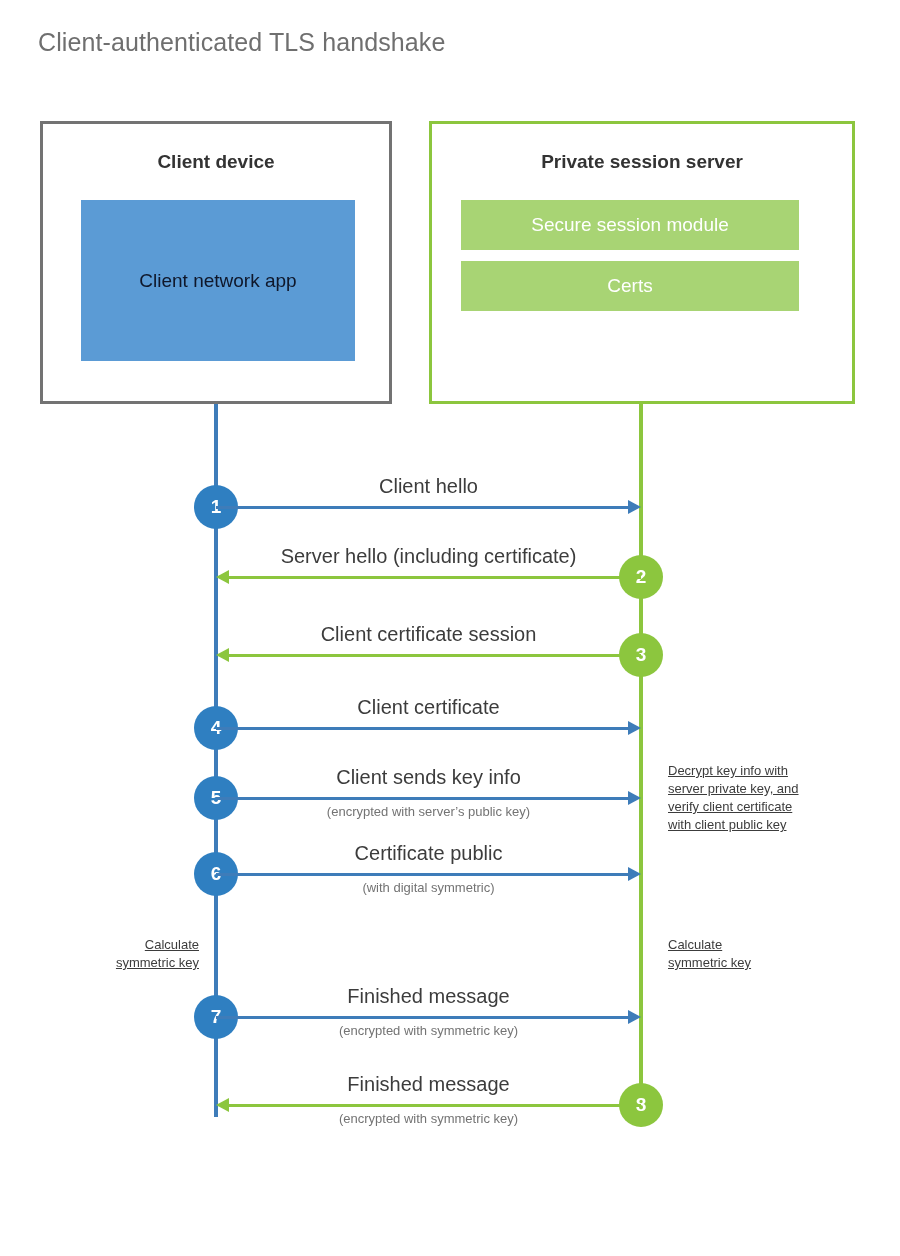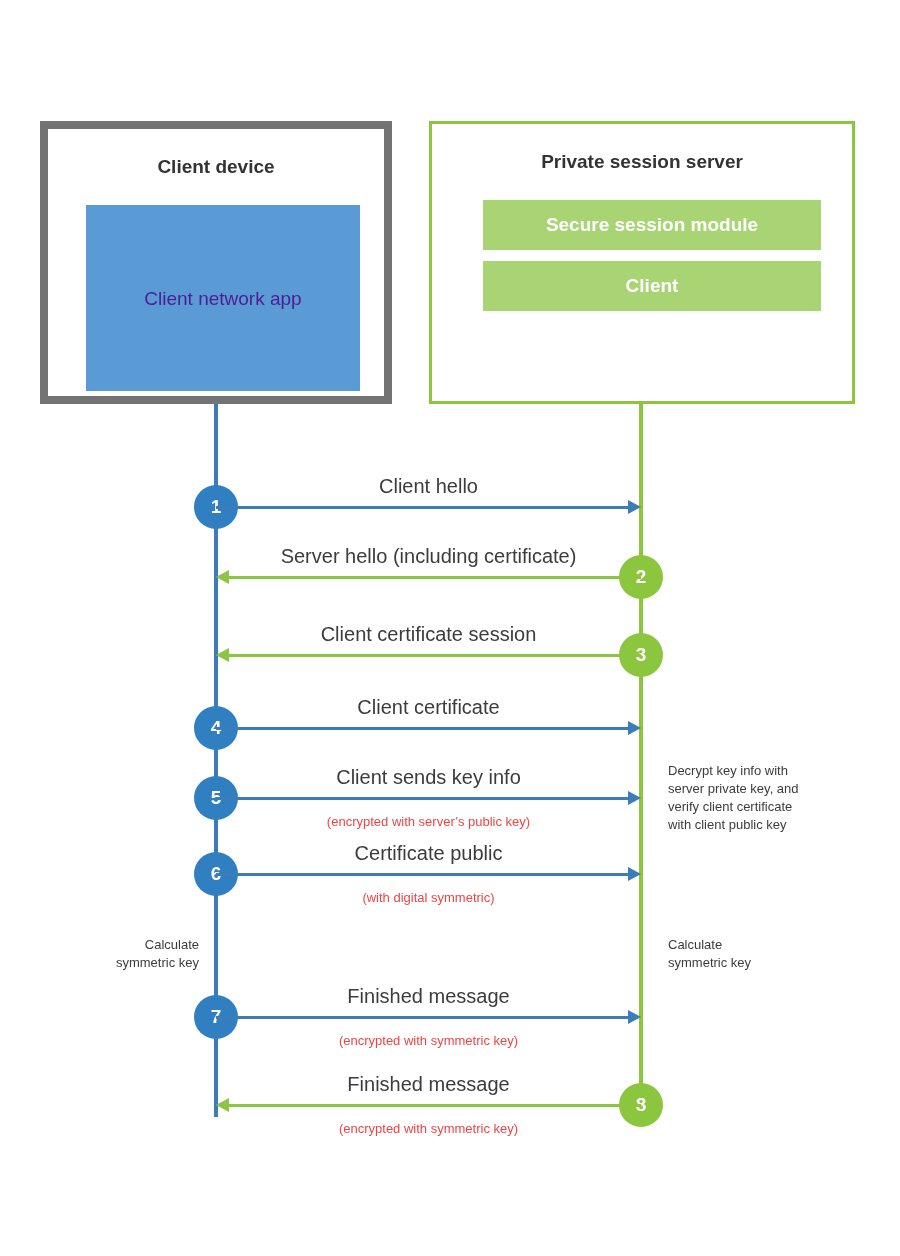--- a/index.html
+++ b/index.html
@@ -38,21 +38,21 @@
   .actor-box {
     position: absolute;
     background: #ffffff;
     box-sizing: border-box;
   }
   .actor-box.client {
     left: 40px;
     top: 121px;
     width: 352px;
     height: 283px;
-    border: 8px solid #737373;
+    border: 3px solid #737373;
   }
   .actor-box.server {
     left: 429px;
     top: 121px;
     width: 426px;
     height: 283px;
     border: 3px solid #8cc63e;
   }
   .actor-title {
     position: absolute;
@@ -63,39 +63,38 @@
     font-size: 19px;
     font-weight: bold;
     color: #333333;
   }
 
   .client-app-block {
     position: absolute;
     left: 38px;
     top: 76px;
     width: 274px;
-    height: 186px;
+    height: 161px;
     background: #5b9bd5;
-    color: #4c1d95;
+    color: #0f172a;
     font-size: 19px;
     line-height: 27px;
     display: flex;
     align-items: center;
     justify-content: center;
     text-align: center;
     padding: 8px 8px;
     box-sizing: border-box;
   }
 
   .server-stack {
     position: absolute;
-    left: 51px;
+    left: 29px;
     top: 76px;
     width: 338px;
-    font-weight: bold;
   }
   .server-bar {
     height: 50px;
     background: #a8d474;
     color: #ffffff;
     font-size: 19px;
     display: flex;
     align-items: center;
     justify-content: center;
     margin-bottom: 11px;
@@ -159,22 +158,22 @@
     color: #3c3c3c;
     top: -32px;
     white-space: nowrap;
   }
   .msg-sublabel {
     position: absolute;
     left: 216px;
     width: 425px;
     text-align: center;
     font-size: 13px;
-    color: #ef4444;
-    top: 16px;
+    color: #737373;
+    top: 6px;
     white-space: nowrap;
   }
 
   
   .step-badge {
     position: absolute;
     width: 44px;
     height: 44px;
     border-radius: 50%;
     color: #ffffff;
@@ -187,47 +186,49 @@
   .step-badge.blue { background: #2f7fc1; }
   .step-badge.green { background: #8cc63e; }
 
   
   .side-note {
     position: absolute;
     font-size: 13px;
     line-height: 18px;
     color: #3c3c3c;
     white-space: pre-line;
+    text-decoration: underline;
   }
   .side-note.left-note {
     right: 701px;
     text-align: right;
   }
   .side-note.right-note {
     left: 668px;
     text-align: left;
   }
 </style>
 </head>
 <body>
 
 <div id="diagram-root">
 
+  <div class="page-title">Client-authenticated TLS handshake</div>
 
   <div class="actor-box client">
     <div class="actor-title">Client device</div>
     <div class="client-app-block">Client network
 app</div>
   </div>
 
   <div class="actor-box server">
     <div class="actor-title">Private session server</div>
     <div class="server-stack">
       <div class="server-bar">Secure session module</div>
-      <div class="server-bar">Client</div>
+      <div class="server-bar">Certs</div>
     </div>
   </div>
 
   <div class="lifeline client-lifeline"></div>
   <div class="lifeline server-lifeline"></div>
 
   <div class="side-note right-note" style="top:762px;">Decrypt key info with
 server private key, and
 verify client certificate
 with client public key</div>

